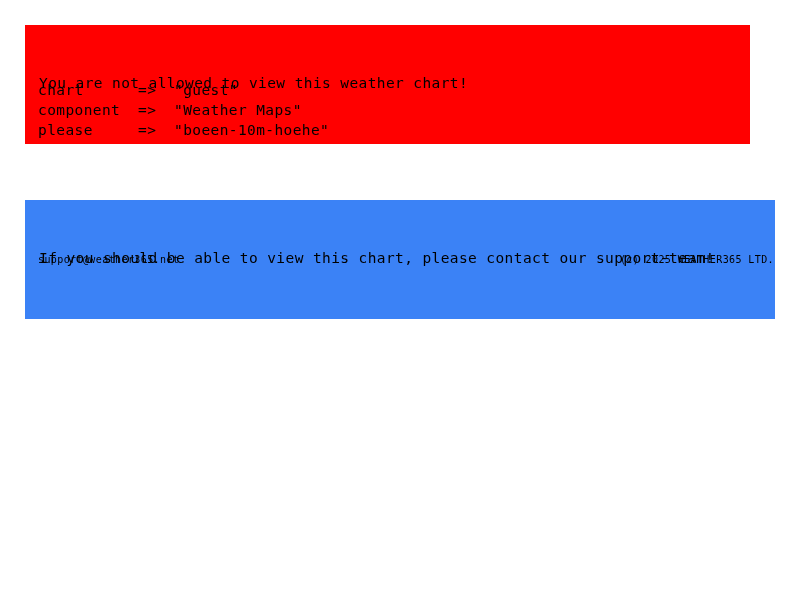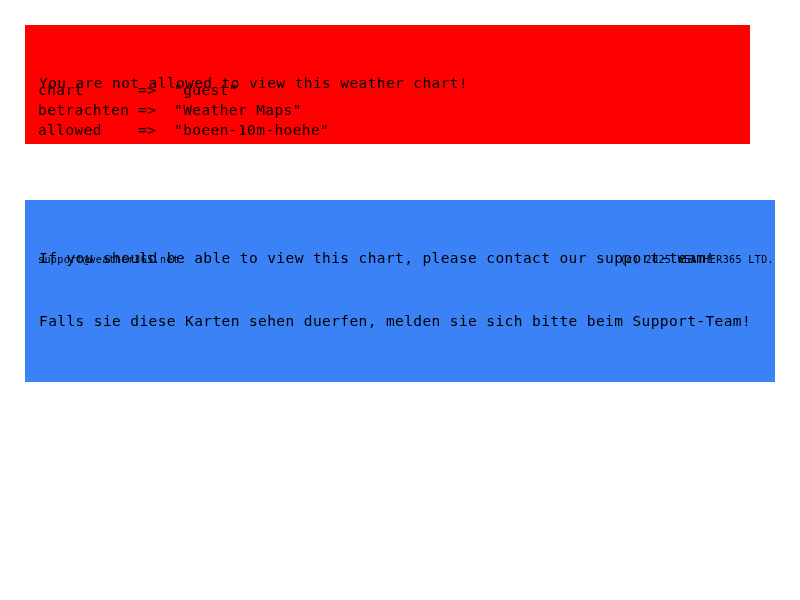--- a/index.html
+++ b/index.html
@@ -89,36 +89,35 @@
 
   <div class="params">
     <table>
       <tbody>
         <tr>
           <td class="col-key">chart</td>
           <td class="col-arrow">=&gt;</td>
           <td class="col-val">"guest"</td>
         </tr>
         <tr>
-          <td class="col-key">betrachten</td>
+          <td class="col-key">component</td>
           <td class="col-arrow">=&gt;</td>
           <td class="col-val">"Weather Maps"</td>
         </tr>
         <tr>
-          <td class="col-key">allowed</td>
+          <td class="col-key">please</td>
           <td class="col-arrow">=&gt;</td>
           <td class="col-val">"boeen-10m-hoehe"</td>
         </tr>
       </tbody>
     </table>
   </div>
 
   <div class="banner banner-info">
     <div>If you should be able to view this chart, please contact our support-team!</div>
-    <div>Falls sie diese Karten sehen duerfen, melden sie sich bitte beim Support-Team!</div>
   </div>
 
   <div class="footer">
     <span>support@weather365.net</span>
     <span>(c) 2025 WEATHER365 LTD.</span>
   </div>
 
 </div>
 
 </body></html>

